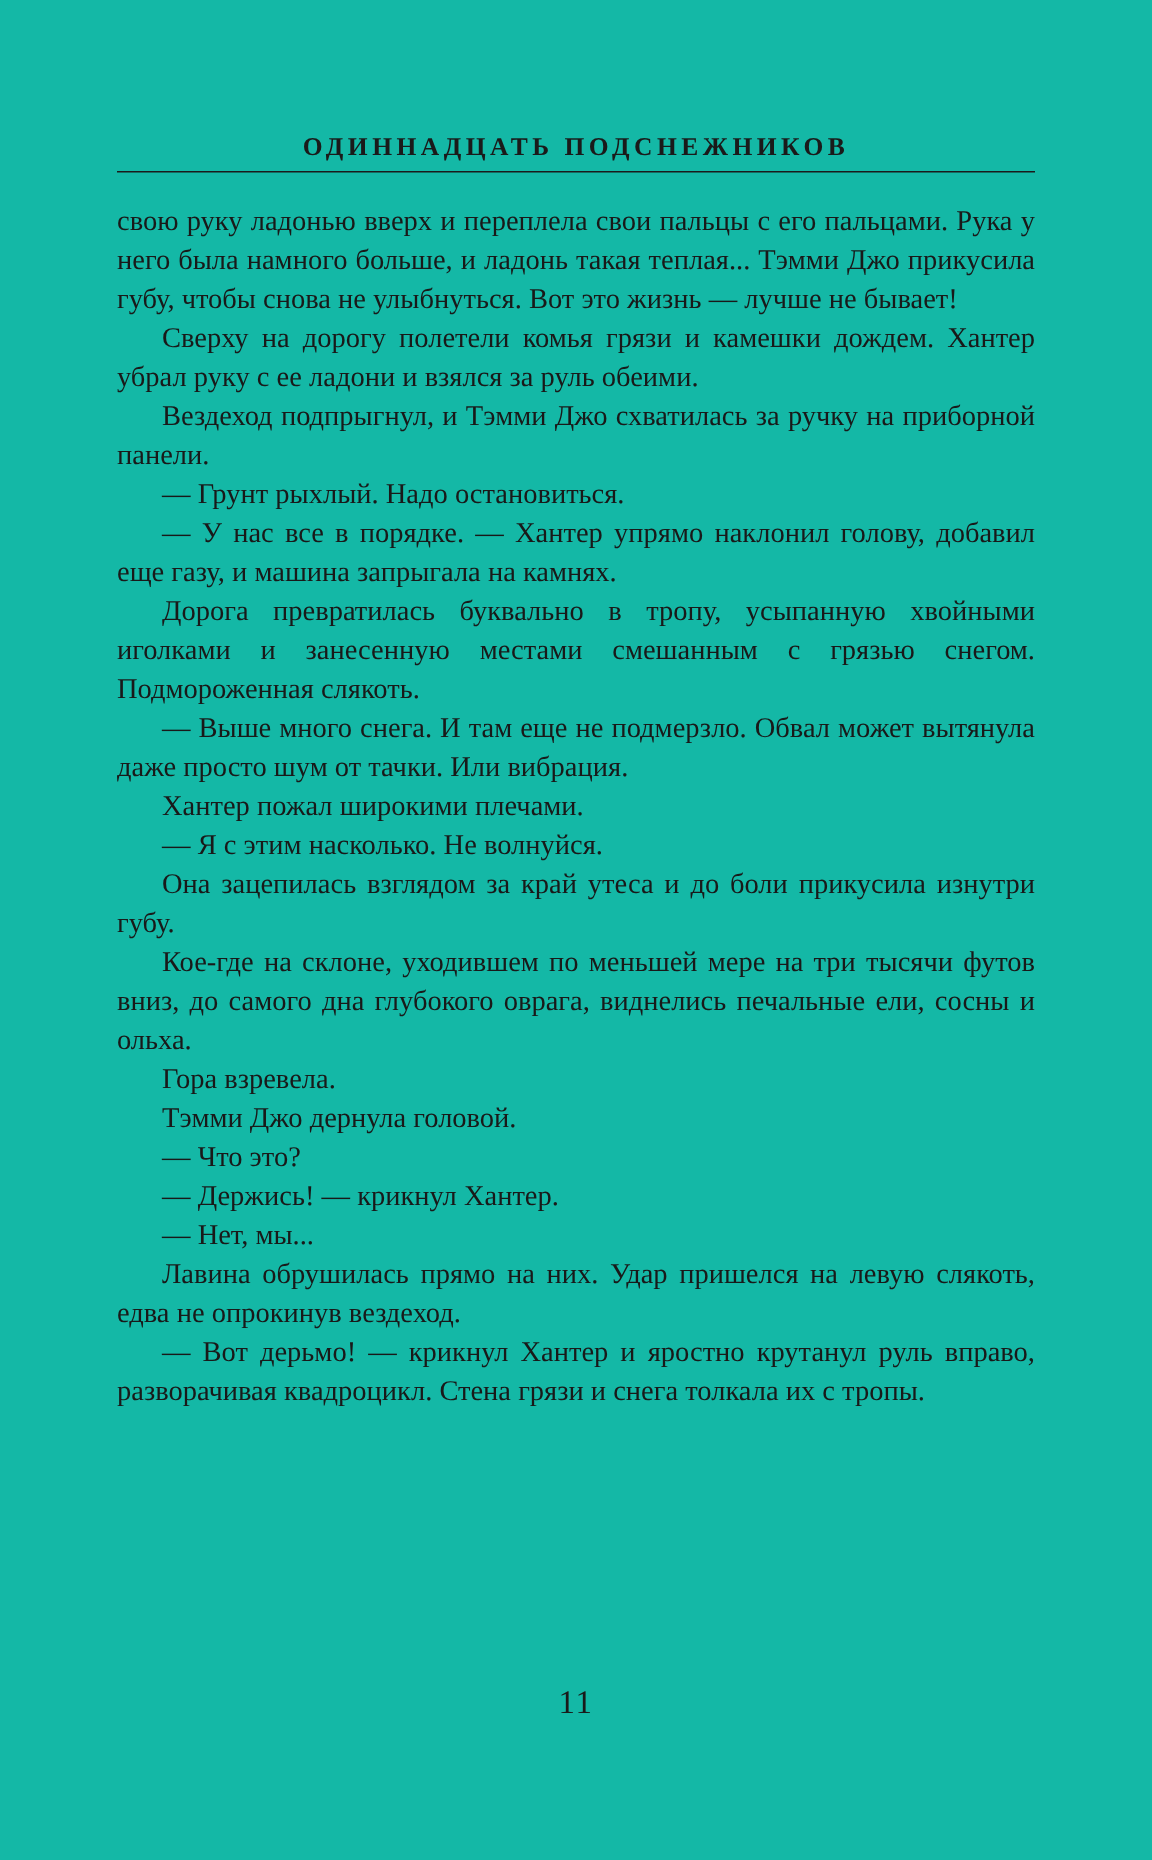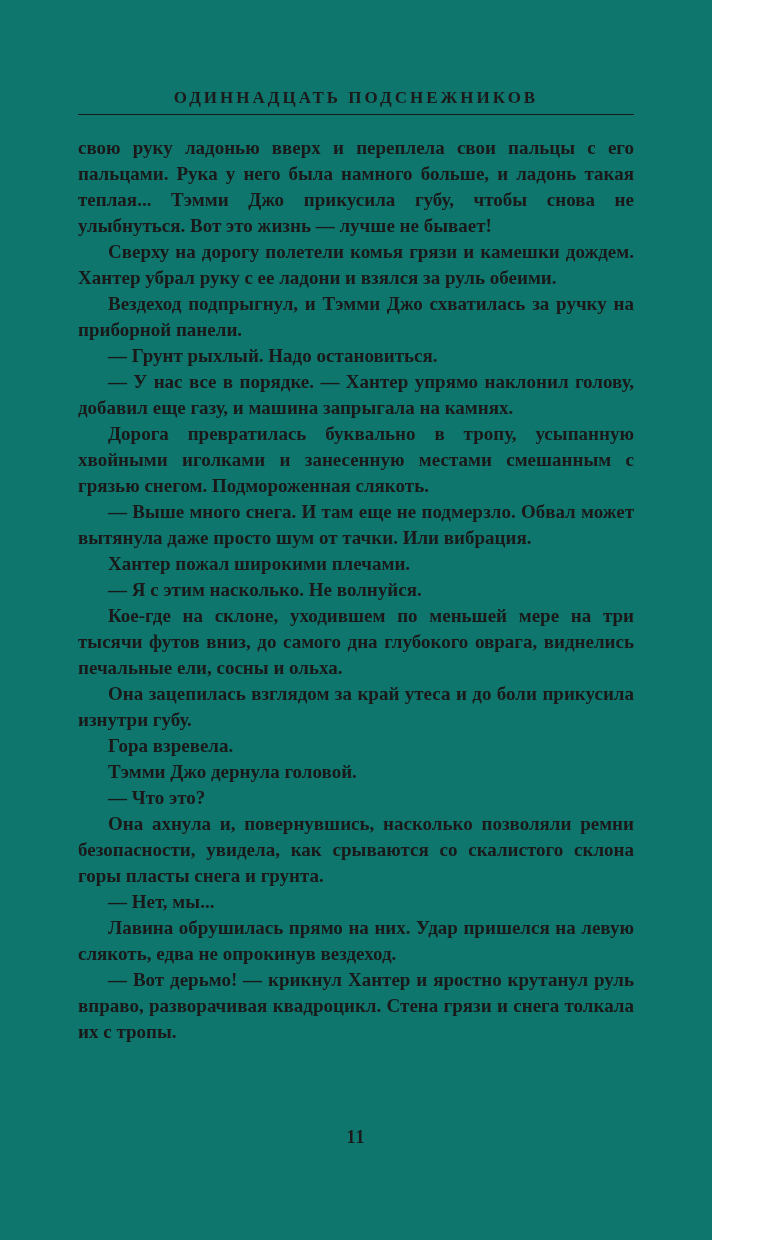--- a/index.html
+++ b/index.html
@@ -2,23 +2,23 @@
 <html lang="ru"><head>
 <meta charset="utf-8">
 <style>
   html, body {
     margin: 0;
     padding: 0;
     background: #ffffff;
   }
   .book-page {
     position: relative;
-    width: 712px;
+    width: 768px;
     height: 1240px;
-    background: #0f766e;
+    background: #14b8a6;
     color: #191919;
     font-family: "Liberation Serif", "DejaVu Serif", serif;
     overflow: hidden;
     box-sizing: border-box;
   }
   .running-head {
     margin: 0 78px;
     padding-top: 88px;
     text-align: center;
   }
@@ -40,35 +40,34 @@
     margin: 20px 78px 0 78px;
     font-size: 19px;
     line-height: 26px;
     text-align: justify;
     hyphens: auto;
     -webkit-hyphens: auto;
   }
   .body-text p {
     margin: 0;
     text-indent: 30px;
-    font-weight: bold;
   }
   .body-text p:first-child {
     text-indent: 0;
   }
   .page-footer {
     position: absolute;
     left: 0;
     right: 0;
     bottom: 92px;
     text-align: center;
   }
   .page-number {
-    font-size: 18px;
-    font-weight: bold;
+    font-size: 22px;
+    font-weight: normal;
     color: #1a1a1a;
     letter-spacing: 1px;
     margin-top: 44px;
   }
 </style>
 </head>
 <body>
 
 <div class="book-page">
 
@@ -81,26 +80,26 @@
   <div class="body-text">
       <p>свою руку ладонью вверх и переплела свои пальцы с его пальцами. Рука у него была намного больше, и ладонь такая теплая... Тэмми Джо прикусила губу, чтобы снова не улыбнуться. Вот это жизнь — лучше не бывает!</p>
       <p>Сверху на дорогу полетели комья грязи и камешки дождем. Хантер убрал руку с ее ладони и взялся за руль обеими.</p>
       <p>Вездеход подпрыгнул, и Тэмми Джо схватилась за ручку на приборной панели.</p>
       <p>— Грунт рыхлый. Надо остановиться.</p>
       <p>— У нас все в порядке. — Хантер упрямо наклонил голову, добавил еще газу, и машина запрыгала на камнях.</p>
       <p>Дорога превратилась буквально в тропу, усыпанную хвойными иголками и занесенную местами смешанным с грязью снегом. Подмороженная слякоть.</p>
       <p>— Выше много снега. И там еще не подмерзло. Обвал может вытянула даже просто шум от тачки. Или вибрация.</p>
       <p>Хантер пожал широкими плечами.</p>
       <p>— Я с этим насколько. Не волнуйся.</p>
+      <p>Она зацепилась взглядом за край утеса и до боли прикусила изнутри губу.</p>
       <p>Кое-где на склоне, уходившем по меньшей мере на три тысячи футов вниз, до самого дна глубокого оврага, виднелись печальные ели, сосны и ольха.</p>
-      <p>Она зацепилась взглядом за край утеса и до боли прикусила изнутри губу.</p>
       <p>Гора взревела.</p>
       <p>Тэмми Джо дернула головой.</p>
       <p>— Что это?</p>
-      <p>Она ахнула и, повернувшись, насколько позволяли ремни безопасности, увидела, как срываются со скалистого склона горы пласты снега и грунта.</p>
+      <p>— Держись! — крикнул Хантер.</p>
       <p>— Нет, мы...</p>
       <p>Лавина обрушилась прямо на них. Удар пришелся на левую слякоть, едва не опрокинув вездеход.</p>
       <p>— Вот дерьмо! — крикнул Хантер и яростно крутанул руль вправо, разворачивая квадроцикл. Стена грязи и снега толкала их с тропы.</p>
     </div>
 
   <div class="page-footer">
     <span class="page-number">11</span>
   </div>
 
 </div>

